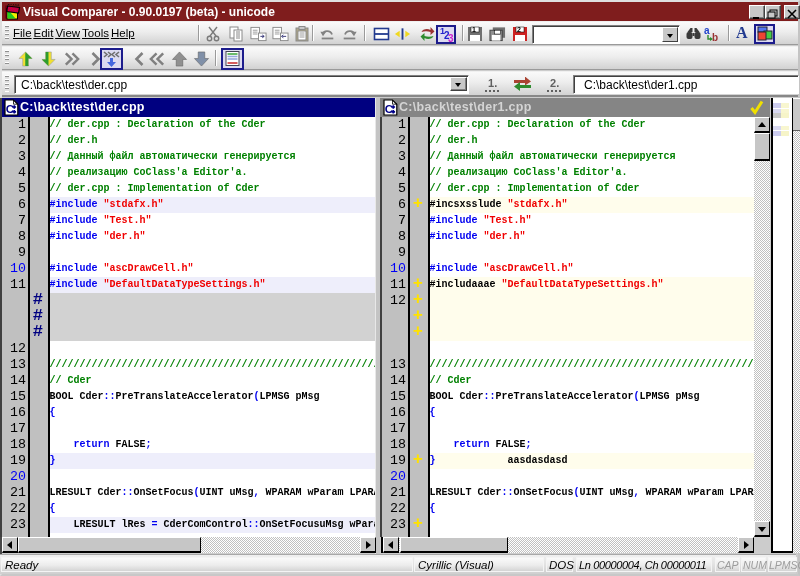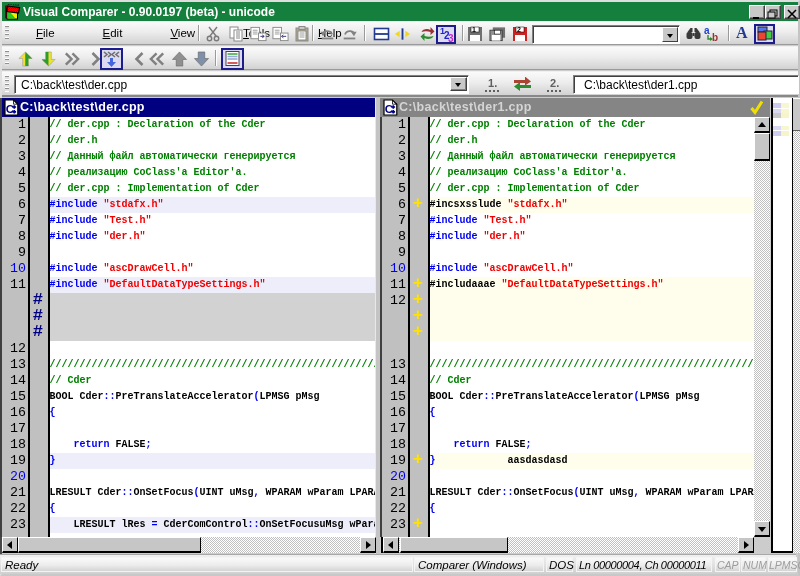--- a/index.html
+++ b/index.html
@@ -4,35 +4,35 @@
 <style>
 * { margin:0; padding:0; box-sizing:border-box; }
 html,body { width:800px; height:576px; overflow:hidden; }
 body { font-family:"Liberation Sans", sans-serif; position:relative; background:#cccccc; -webkit-font-smoothing:antialiased; }
 .abs { position:absolute; }
 
 #frame { left:0; top:0; width:800px; height:576px;
   border-top:2px solid #dfdfdf; border-left:2px solid #dfdfdf;
   border-right:2px solid #c4c4c4; border-bottom:2px solid #c8c8c8; background:#cccccc; }
 
-#title { left:2px; top:2px; width:796px; height:25px; background:#15803d; color:#fff; }
+#title { left:2px; top:2px; width:796px; height:25px; background:#7f1d1d; color:#fff; }
 #title .txt { position:absolute; left:21px; top:2.5px; font-size:12px; font-weight:bold; letter-spacing:0; white-space:nowrap; }
 .wbtn { position:absolute; top:3px; z-index:5; width:16px; height:14px; background:#c8c8c8;
   border-top:1px solid #ffffff; border-left:1px solid #ffffff;
   border-right:1px solid #404040; border-bottom:1px solid #404040;
   box-shadow: inset -1px -1px 0 #808080; }
 
 .tbrow { left:2px; width:796px; background:linear-gradient(180deg,#fafafa 0%,#ededed 45%,#d2d2d2 100%); border-top:1px solid #f0f0f0; border-bottom:1px solid #9a9a9a; }
 #tb1 { top:21px; height:24px; }
 #tb2 { top:46px; height:24px; }
 #tb3 { top:71px; height:26px; border-bottom:2px solid #888; }
 .grip { position:absolute; left:3px; top:3px; bottom:3px; width:4px;
   background:repeating-linear-gradient(180deg,#fff 0 1px,#909090 1px 2.5px,#e0e0e0 2.5px 4px); }
 .menu { position:absolute; top:0; height:100%; display:flex; align-items:center; font-size:11.5px; color:#000; }
-.menu span { margin:0 24px; }
+.menu span { margin:0 1px;text-decoration:underline; }
 .menu u { text-decoration:underline; text-underline-offset:1px; }
 .sep { position:absolute; top:3px; bottom:3px; width:2px; border-left:1px solid #9a9a9a; border-right:1px solid #fff; }
 .ticon { position:absolute; top:4px; width:17px; height:16px; }
 .pressed { border:2px solid #1c1c8c; background:#dcdaf0; }
 
 .phead { top:98px; height:19px; color:#fff; font-weight:bold; font-size:12.5px; letter-spacing:0.3px; }
 pre { font-family:"Liberation Mono", monospace; }
 .pbody { top:117px; height:420px; background:#fff; overflow:hidden; }
 .gcol { position:absolute; left:0; top:0; bottom:0; width:45.5px; background:#c0c0c0; }
 .bl1  { position:absolute; left:25.7px; top:0; bottom:0; width:2.6px; background:#000; }
@@ -656,21 +656,21 @@
 </div>
 
 <div class="abs dither" style="left:790.5px;top:0;width:7.5px;height:455px"></div>
 <div class="abs" style="left:790.5px;top:0;width:7.5px;height:33px;background:#c8c8c8;border-top:1px solid #fff;border-bottom:1px solid #606060"></div>
 </div>
 
 <div id="status" class="abs">
   <div class="pan" style="left:1px;width:412px"></div>
   <div class="lbl" style="left:5px">Ready</div>
   <div class="pan" style="left:414px;width:130px"></div>
-  <div class="lbl" style="left:418px">Comparer (Windows)</div>
+  <div class="lbl" style="left:418px">Cyrillic (Visual)</div>
   <div class="pan" style="left:546px;width:27px"></div>
   <div class="lbl" style="left:549px">DOS</div>
   <div class="pan" style="left:576px;width:136px"></div>
   <div class="lbl" style="left:579px;font-size:11px;letter-spacing:-0.35px">Ln 00000004, Ch 00000011</div>
   <div class="pan" style="left:715px;width:25px"></div>
   <div class="lbl dis" style="left:717px;font-size:10.5px">CAP</div>
   <div class="pan" style="left:741px;width:25px"></div>
   <div class="lbl dis" style="left:743px;font-size:10.5px">NUM</div>
   <div class="pan" style="left:767.5px;width:29.5px"></div>
   <div class="lbl dis" style="left:769px;font-size:10.5px">LPMSG</div>

